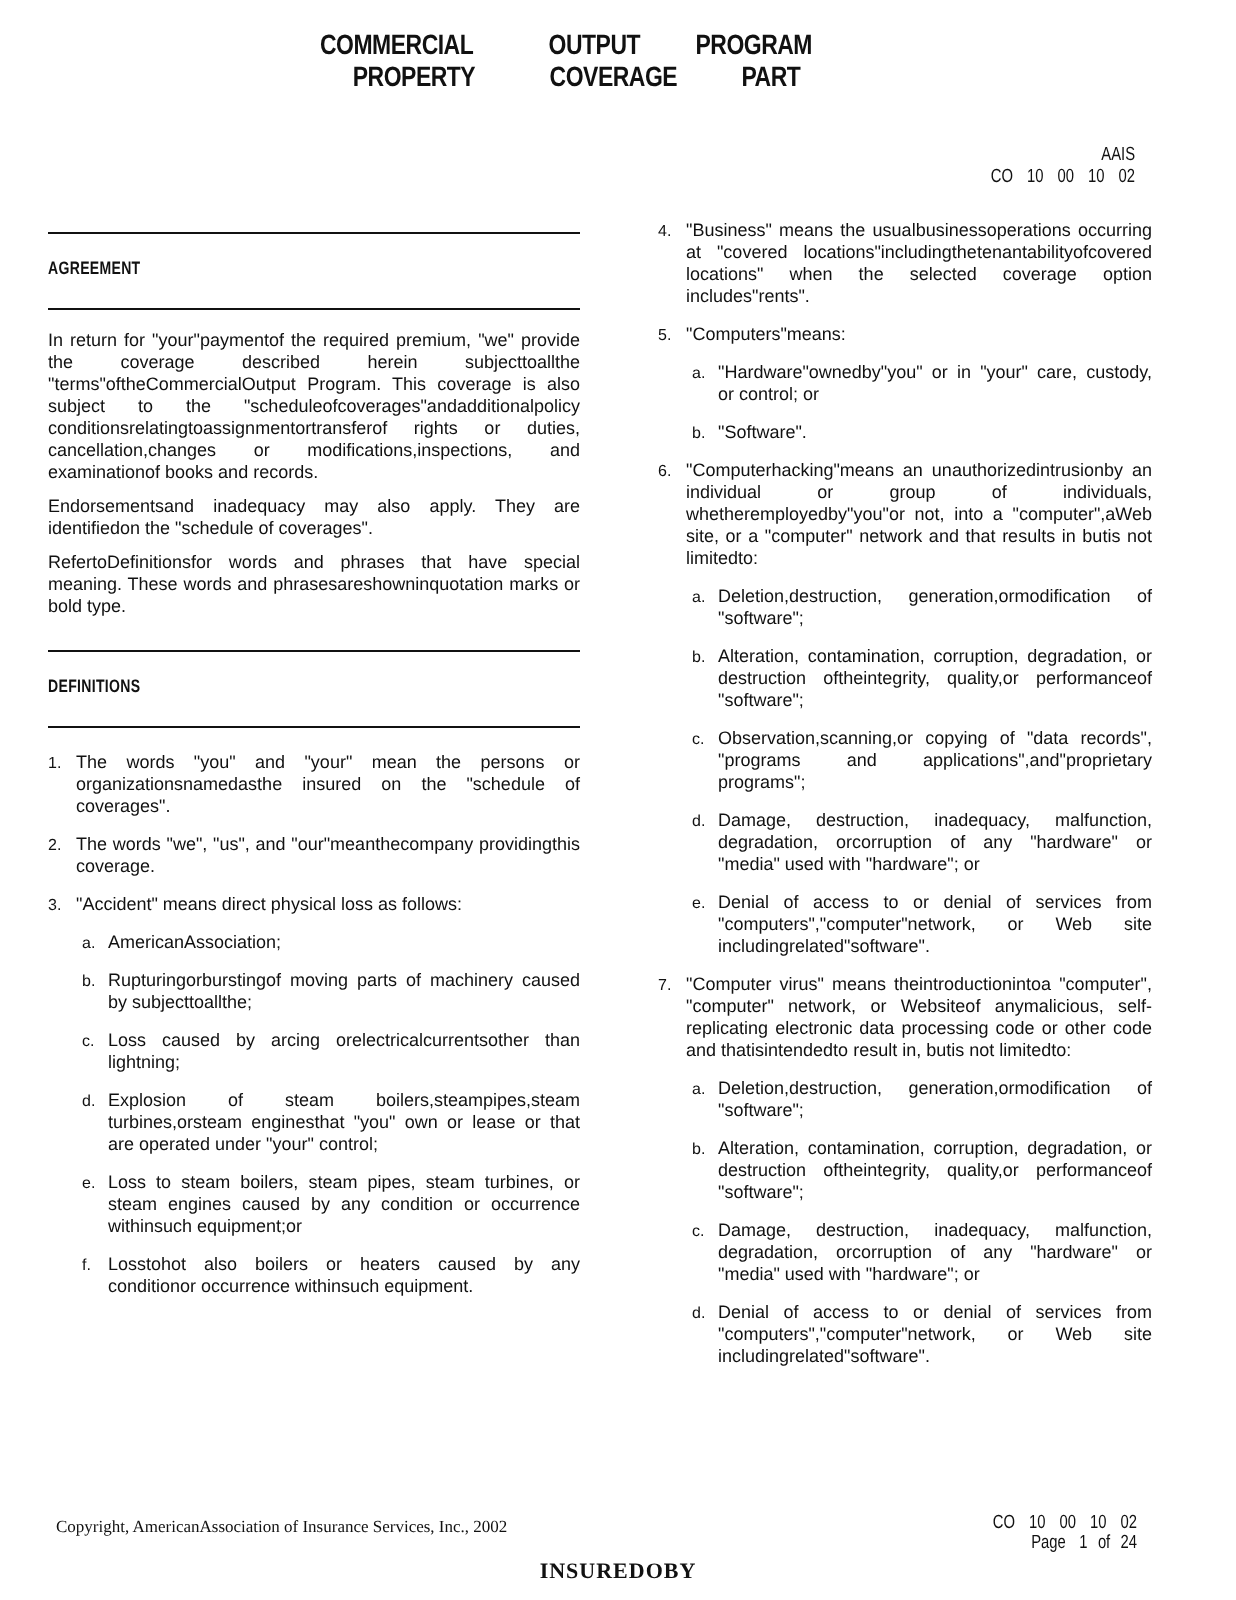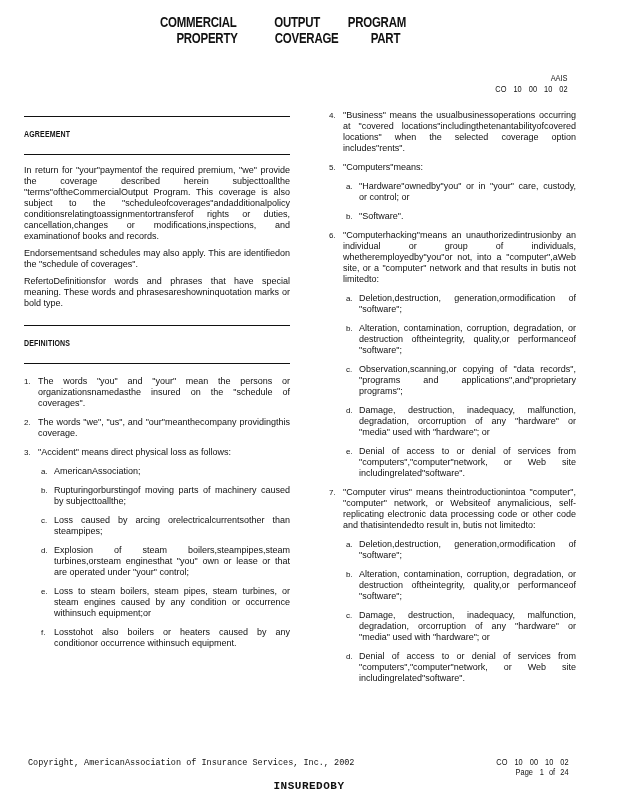--- a/index.html
+++ b/index.html
@@ -39,30 +39,30 @@
   .gap-m { height: 10px; }
 
   .item { position: relative; padding-left: 14px; margin-bottom: 8px; text-align: justify; }
   .item .num { position: absolute; left: 0; top: 0; font-size: 8px; }
   .sub { position: relative; padding-left: 30px; margin-bottom: 8px; text-align: justify; }
   .sub .lbl { position: absolute; left: 17px; top: 0; font-size: 8px; }
   .sub-wrap { margin-top: 7px; }
 
   .footer-left {
     position: absolute; left: 28px; top: 758px;
-    font-family: Liberation Mono, monospace; font-size: 8.5px;
+    font-family: Liberation Serif, serif; font-size: 8.5px;
   }
   .footer-code {
     position: absolute; right: 49px; top: 757px; text-align: right;
     font-family: "Liberation Sans", sans-serif; font-size: 9.5px; line-height: 10px;
     transform: scaleX(0.78); transform-origin: right top;
   }
   .watermark {
     position: absolute; left: 0; width: 618px; top: 780px; text-align: center;
-    font-family: Liberation Mono, monospace; font-weight: bold; font-size: 11px;
+    font-family: Liberation Serif, serif; font-weight: bold; font-size: 11px;
     letter-spacing: 0.5px;
   }
 </style>
 </head>
 <body>
 
 <div class="doc">
 
   <div class="title">
     <div class="row r1">
@@ -84,21 +84,21 @@
     </div>
   </div>
 
   <div class="col col-left">
     <div class="rule"></div>
     <div class="section-head">AGREEMENT</div>
     <div class="rule"></div>
     <div class="gap-m"></div>
     <p class="body">In return for "your"paymentof  the required premium, "we" provide the coverage described herein subjecttoallthe "terms"oftheCommercialOutput Program. This coverage is also subject to the "scheduleofcoverages"andadditionalpolicy conditionsrelatingtoassignmentortransferof rights or duties, cancellation,changes or modifications,inspections, and examinationof books and records.</p>
     <div class="gap-s"></div>
-    <p class="body">Endorsementsand schedules may also apply. This are identifiedon the "schedule of coverages".</p>
+    <p class="body">Endorsementsand inadequacy may also apply. They are identifiedon the "schedule of coverages".</p>
     <div class="gap-s"></div>
     <p class="body">RefertoDefinitionsfor words and phrases that have special meaning. These words and phrasesareshowninquotation marks or bold type.</p>
     <div style="height:16px"></div>
     <div class="rule"></div>
     <div class="section-head">DEFINITIONS</div>
     <div class="rule"></div>
     <div style="height:12px"></div>
 
     <div class="item">
       <span class="num">1.</span>
@@ -116,21 +116,21 @@
       <div class="sub">
           <span class="lbl">a.</span>
           <div>AmericanAssociation;</div>
         </div>
       <div class="sub">
           <span class="lbl">b.</span>
           <div>Rupturingorburstingof moving parts of machinery caused by subjecttoallthe;</div>
         </div>
       <div class="sub">
           <span class="lbl">c.</span>
-          <div>Loss caused by arcing orelectricalcurrentsother than steampipes;</div>
+          <div>Loss caused by arcing orelectricalcurrentsother than lightning;</div>
         </div>
       <div class="sub">
           <span class="lbl">d.</span>
           <div>Explosion of steam boilers,steampipes,steam turbines,orsteam enginesthat "you" own or lease or that are operated under "your" control;</div>
         </div>
       <div class="sub">
           <span class="lbl">e.</span>
           <div>Loss to steam boilers, steam pipes, steam turbines, or steam engines caused by any condition or occurrence withinsuch equipment;or</div>
         </div>
       <div class="sub">

